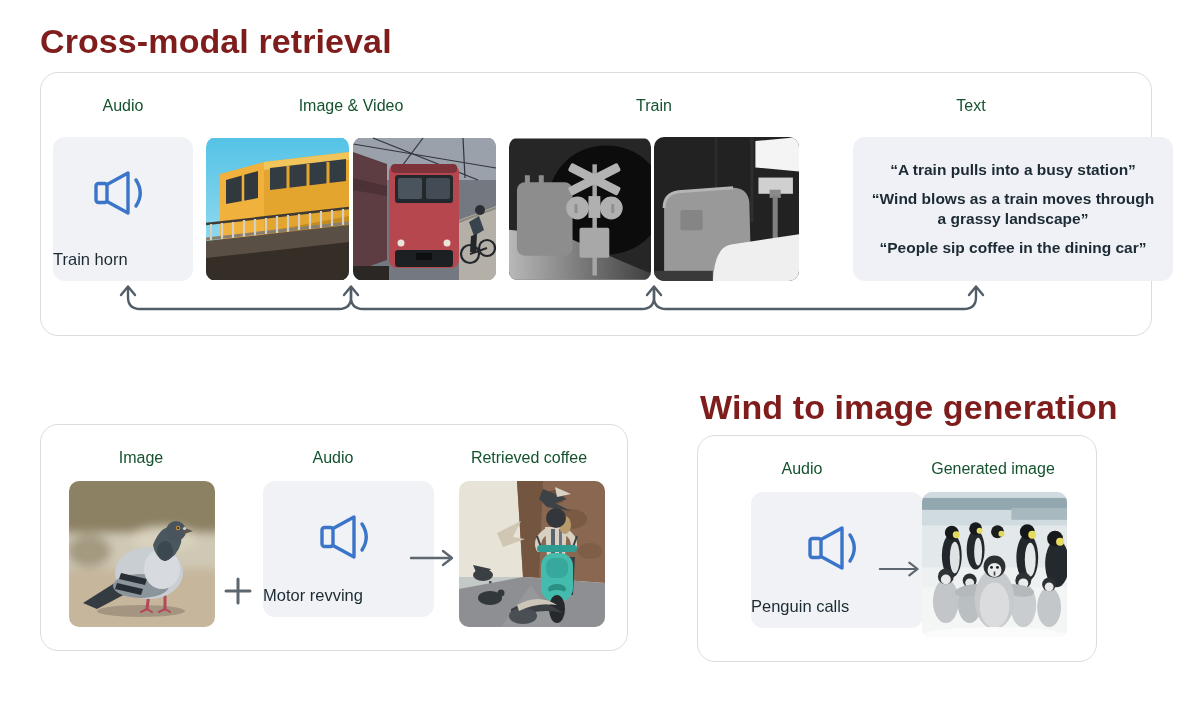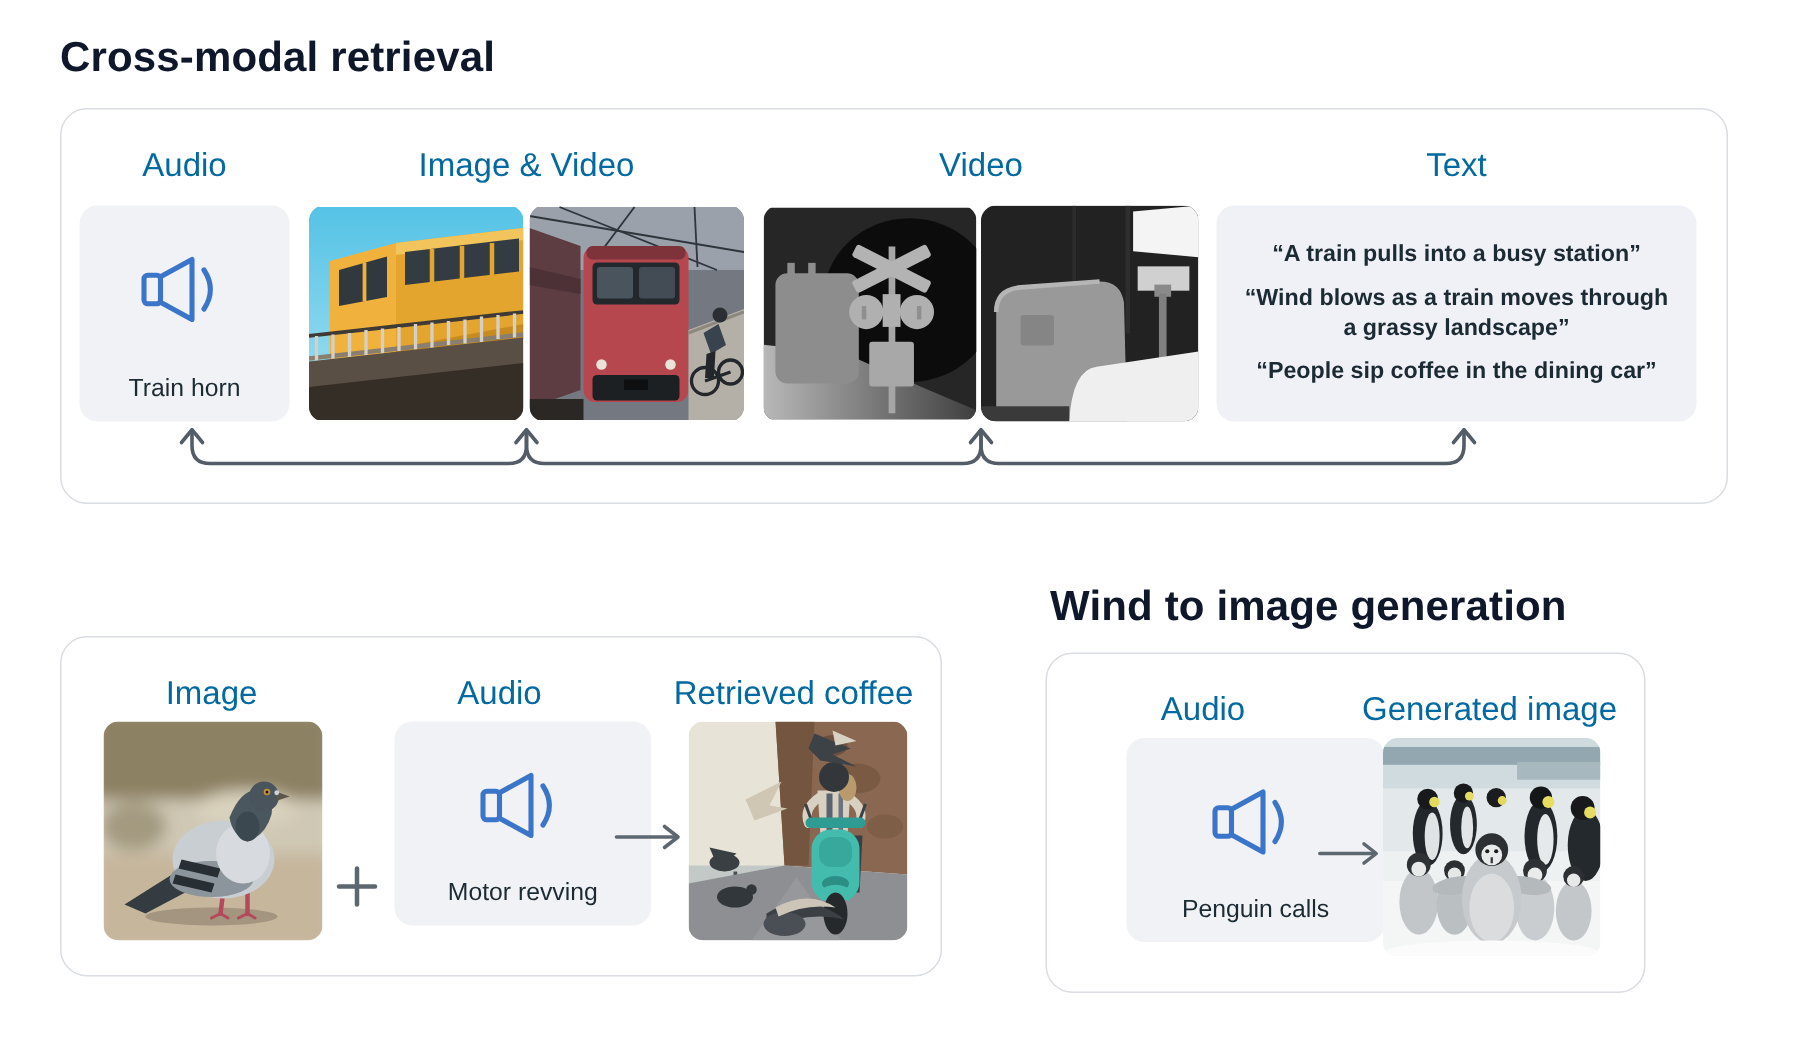--- a/index.html
+++ b/index.html
@@ -1,47 +1,47 @@
 <!DOCTYPE html>
 <html><head>
 <meta charset="utf-8">
 <style>
   html,body{margin:0;padding:0;background:#fff;}
   body{font-family:"Liberation Sans",sans-serif;color:#1c2b33;}
   .stage{position:relative;width:1200px;height:703px;background:#fff;overflow:hidden;}
-  .sec-title{position:absolute;font-size:28px;font-weight:600;color:#0f172a;white-space:nowrap;letter-spacing:.1px;}
+  .sec-title{position:absolute;font-size:34px;font-weight:600;color:#7f1d1d;white-space:nowrap;letter-spacing:.1px;}
   .panel{position:absolute;background:#fff;border:1.5px solid #d9dce1;border-radius:18px;box-sizing:border-box;}
-  .col-h{position:absolute;top:24px;transform:translateX(-50%);font-size:22px;color:#0369a1;white-space:nowrap;}
+  .col-h{position:absolute;top:24px;transform:translateX(-50%);font-size:16px;color:#14532d;white-space:nowrap;}
   .tile{position:absolute;top:64px;height:144px;border-radius:10px;overflow:hidden;}
   .tile svg.scene{display:block;width:100%;height:100%;}
   .audio-tile{position:absolute;background:#f0f2f5;border-radius:12px;}
   .audio-tile .spk{position:absolute;left:50%;top:30px;transform:translateX(-50%);width:64px;height:52px;}
-  .audio-label{position:absolute;left:0;right:0;bottom:12px;text-align:center;font-size:16.5px;color:#1c2b33;}
+  .audio-label{position:absolute;left:0;right:0;bottom:12px;text-align:left;font-size:16.5px;color:#1c2b33;}
   .quote-box{position:absolute;background:#eff1f6;border-radius:12px;box-sizing:border-box;
-             display:flex;flex-direction:column;justify-content:center;gap:9px;padding:24px 16px;}
+             display:flex;flex-direction:column;justify-content:center;gap:9px;padding:24px 16px;margin-left:42px;}
   .quote{font-size:15.5px;font-weight:600;line-height:1.3;text-align:center;color:#1c2b33;}
   .bracket{position:absolute;left:0;top:208px;width:1112px;height:38px;}
   .op-plus{position:absolute;width:32px;height:32px;}
   .r-arrow{position:absolute;width:50px;height:22px;}
   
   .tile2{position:absolute;top:56px;height:146px;border-radius:10px;overflow:hidden;}
   .audio-tile.t2{top:56px;height:136px;padding-left:29px;}
 </style>
 </head>
 <body>
 
 <div class="stage">
 
   <div class="sec-title" style="left:40px;top:22px;">Cross-modal retrieval</div>
 
   <div class="panel" style="left:40px;top:72px;width:1112px;height:264px;">
 
     <div class="col-h" style="left:82px;">Audio</div>
     <div class="col-h" style="left:310px;">Image &amp; Video</div>
-    <div class="col-h" style="left:613px;">Video</div>
+    <div class="col-h" style="left:613px;">Train</div>
     <div class="col-h" style="left:930px;">Text</div>
 
     <div class="audio-tile" style="left:12px;top:64px;width:140px;height:144px;">
       <svg class="spk" viewBox="0 0 64 52">
         <g fill="none" stroke="#3b75c9" stroke-width="3.4" stroke-linejoin="round" stroke-linecap="round">
           <rect x="5" y="16.5" width="11" height="19" rx="2.5"></rect>
           <path d="M16,17.5 L37,6 L37,46 L16,34.5"></path>
           <path d="M45,13 Q53.5,26 45,39"></path>
         </g>
       </svg>

